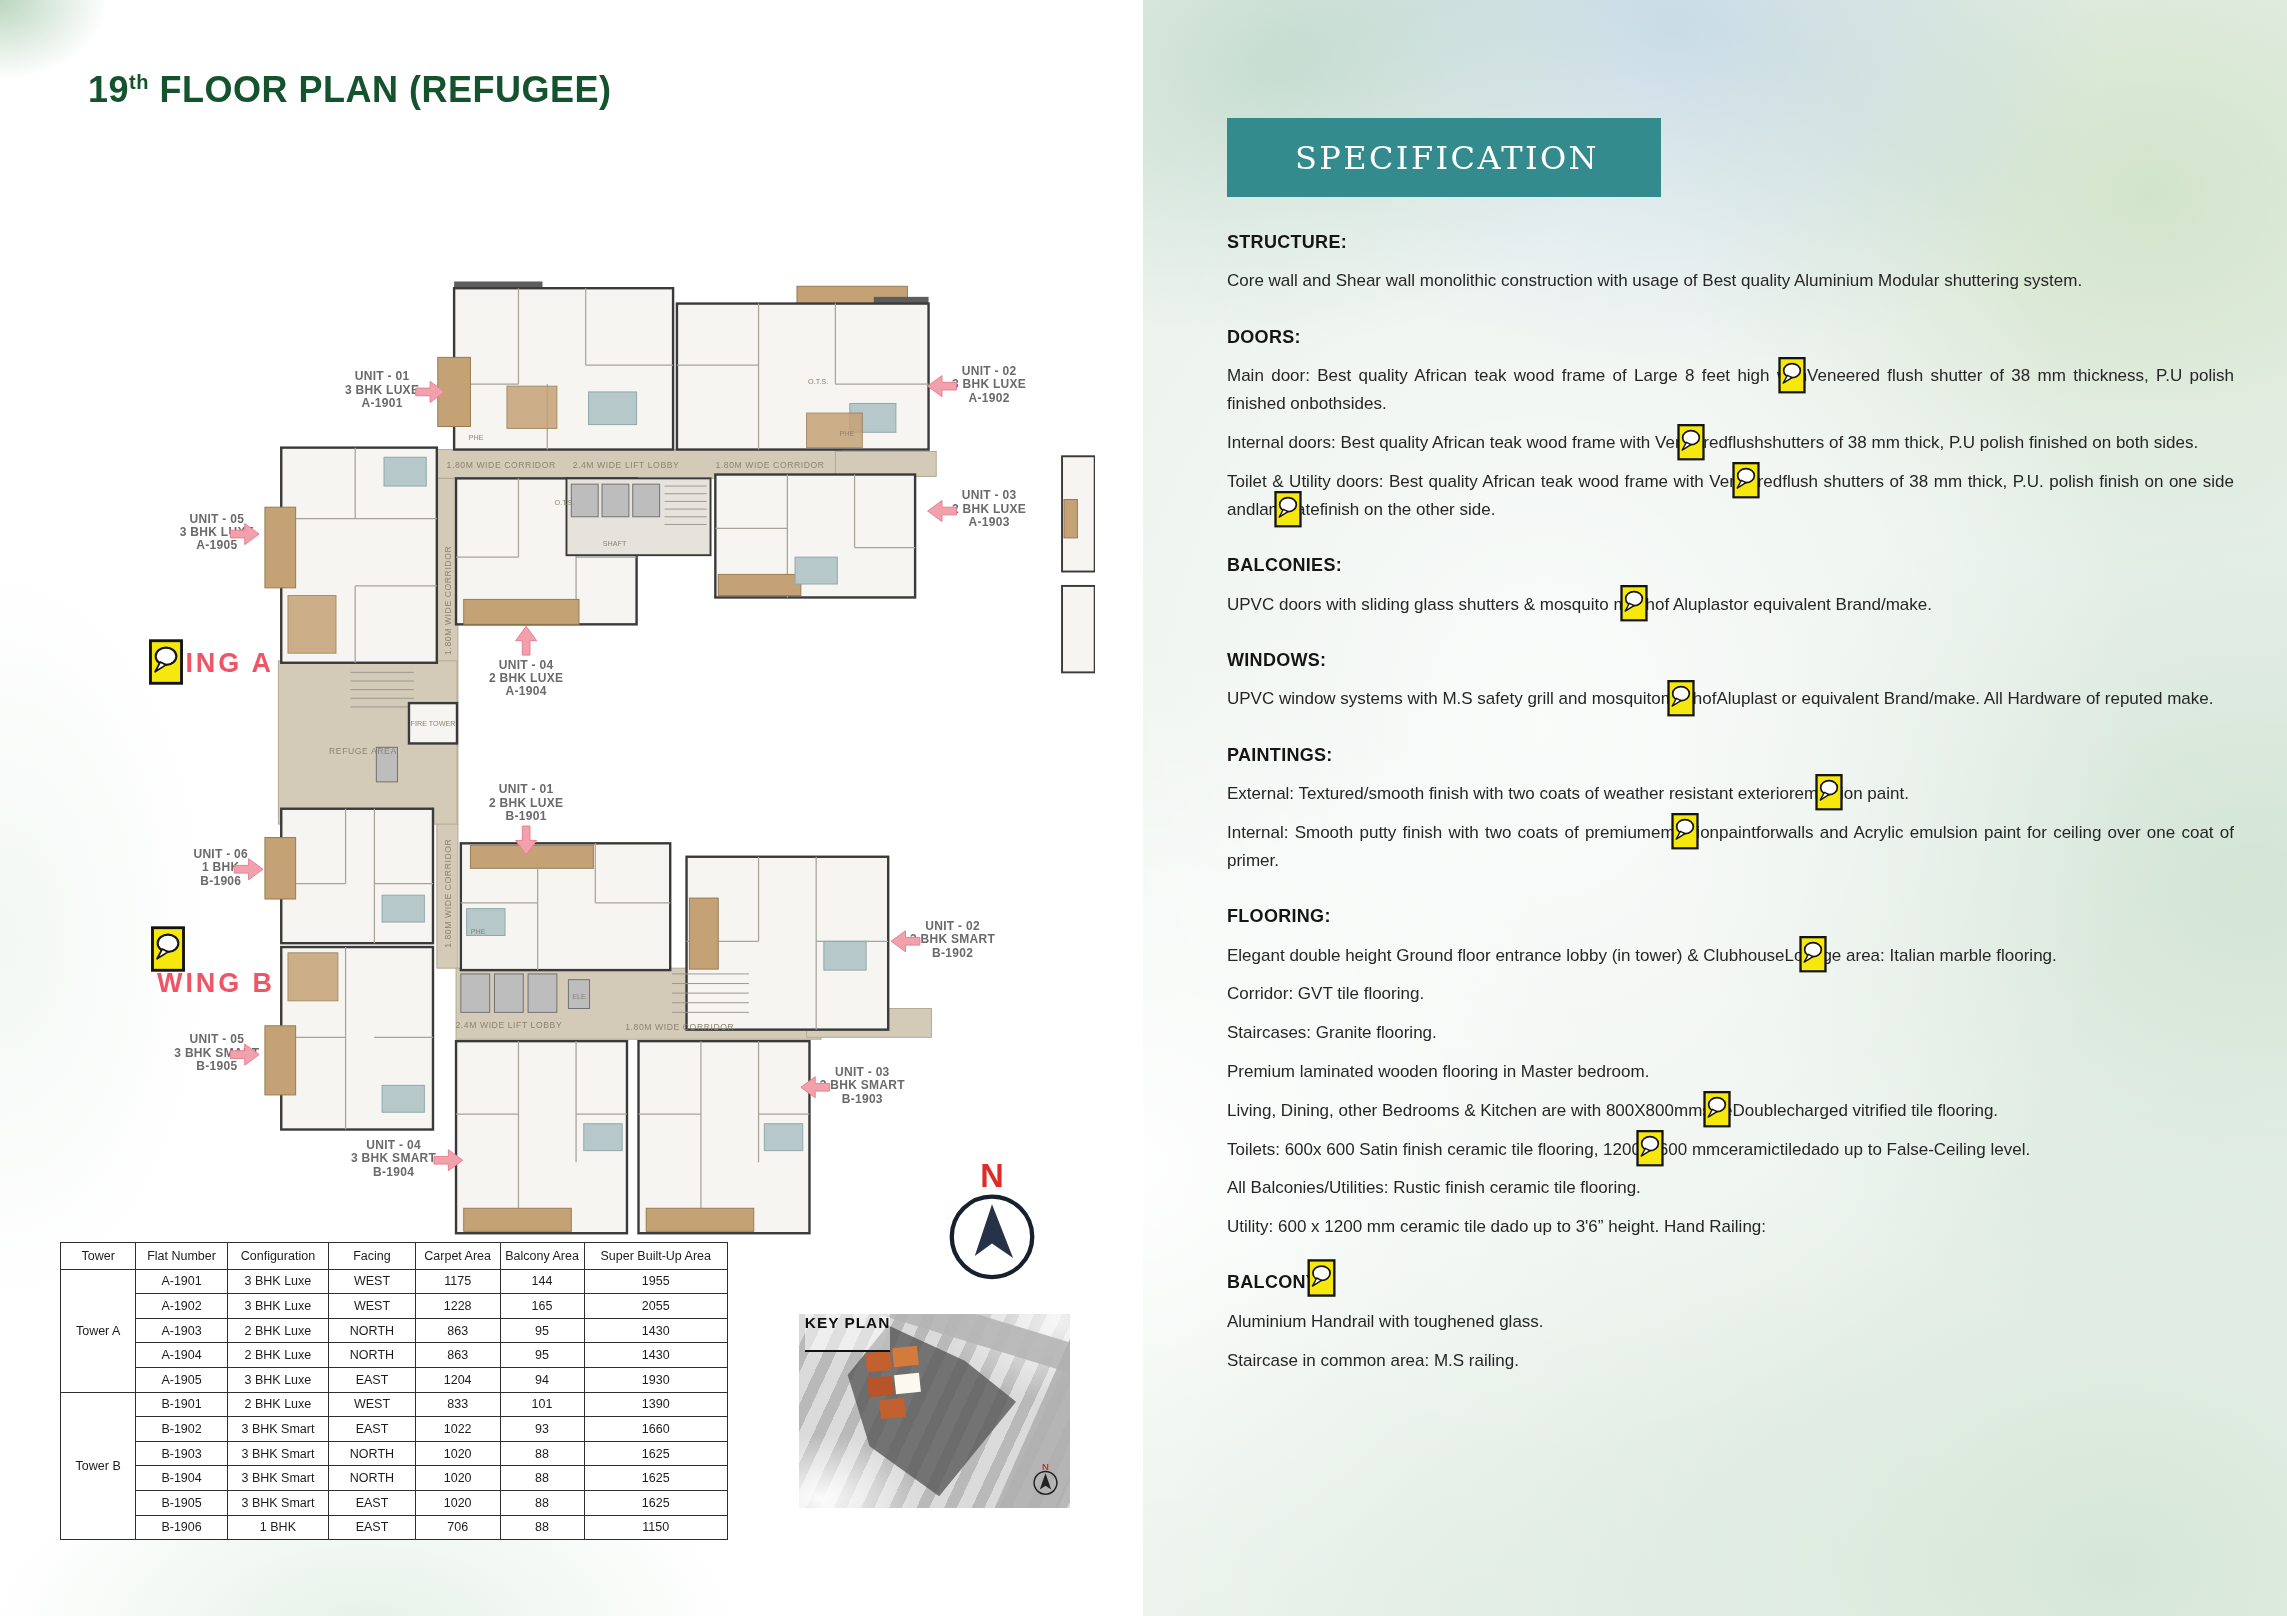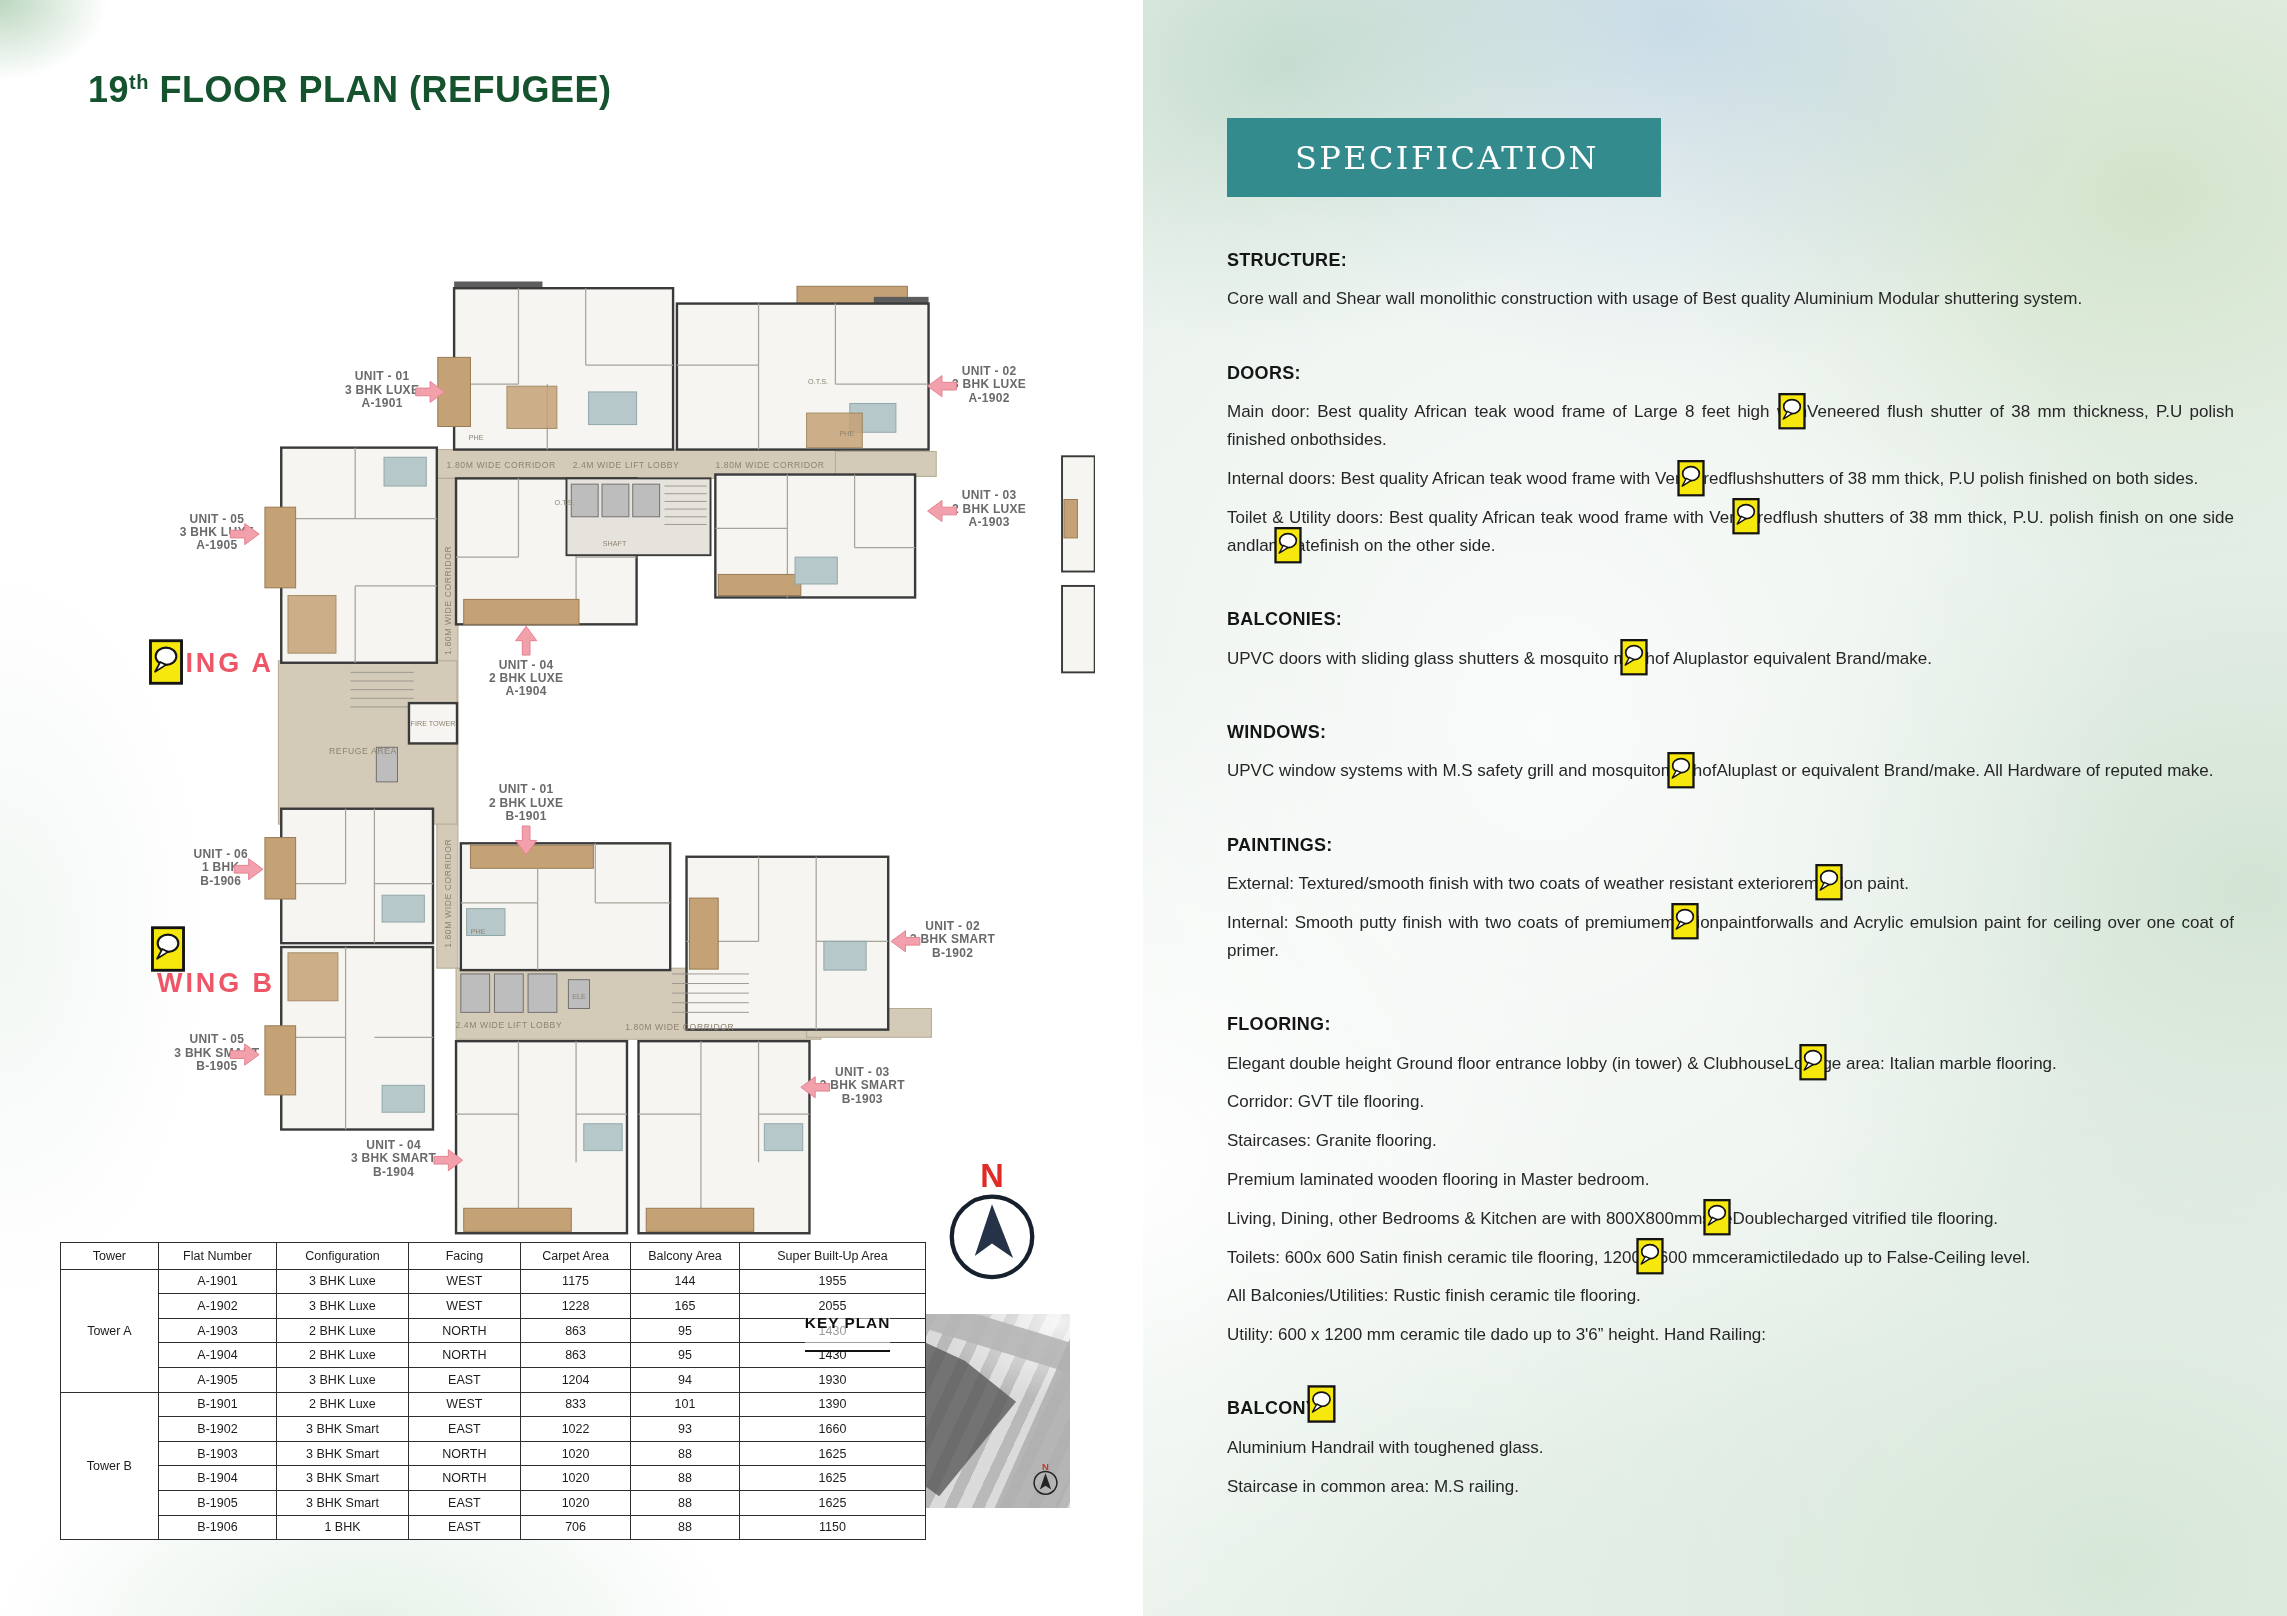--- a/index.html
+++ b/index.html
@@ -67,35 +67,35 @@
   .kp-road2{position:absolute;right:-29px;top:-29px;width:58px;height:250px;background:#b0b0b0;
     transform:rotate(24deg);opacity:.9;}
   .kp-site{position:absolute;left:34px;top:7.7px;width:183px;height:178px;background:#5c5c5c;opacity:.82;
     clip-path:polygon(30% 2%,72% 22%,100% 45%,58% 98%,20% 70%,8% 30%);}
   .kp-bld{position:absolute;width:25px;height:19px;}
   .kp-title{position:absolute;left:5.8px;top:0;font-size:15.4px;font-weight:800;color:#111;
     letter-spacing:1px;border-bottom:2.9px solid #111;padding-bottom:18px;z-index:2;background:rgba(255,255,255,.55);}
   .kp-compass{position:absolute;right:7.7px;bottom:9.6px;width:33px;height:38px;z-index:2;}
 
   
-  .area-table{position:absolute;left:60px;top:1242px;width:866px;border-collapse:collapse;
+  .area-table{position:absolute;left:60px;top:1242px;width:668px;border-collapse:collapse;
     font-size:12.5px;color:#1c1c1c;text-align:center;background:#fff;border:1.9px solid #2e2e2e;}
   .area-table th,.area-table td{border:1px solid #2e2e2e;padding:4.8px 2.9px;font-weight:400;}
   .area-table th{padding:5.8px 2.9px;}
   .area-table .tower-cell{font-weight:400;}
 
   
   .spec-col{position:absolute;left:1227px;top:118px;width:1007px;color:#262626;}
   .spec-title{width:428px;height:79px;background:#348b8e;color:#fff;
     font-family:"DejaVu Serif","Liberation Serif",serif;font-size:32px;letter-spacing:2.4px;
     display:flex;align-items:center;justify-content:center;margin-bottom:35px;padding-left:6px;}
   .spec-sec{margin-top:31px;}
   .spec-sec:first-of-type{margin-top:0;}
   .spec-head{font-size:18px;font-weight:700;color:#151515;margin:0 0 14.4px;letter-spacing:0.3px;}
-  .head-wrap{position:relative;display:inline-block;margin-top:18px;}
+  .head-wrap{position:relative;display:inline-block;}
   .head-wrap .note-bubble{position:absolute;right:-13.4px;top:-13.4px;width:29px;height:38px;z-index:3;}
   .spec-p{font-size:17px;line-height:1.66;margin:0 0 10.6px;text-align:justify;}
   .nw{position:relative;}
   .nw .note-bubble{position:absolute;left:50%;top:50%;width:28px;height:37px;
     transform:translate(-50%,-52%);z-index:3;}
   .note-bubble svg{display:block;width:100%;height:100%;}
 </style>
 </head>
 <body>
 

